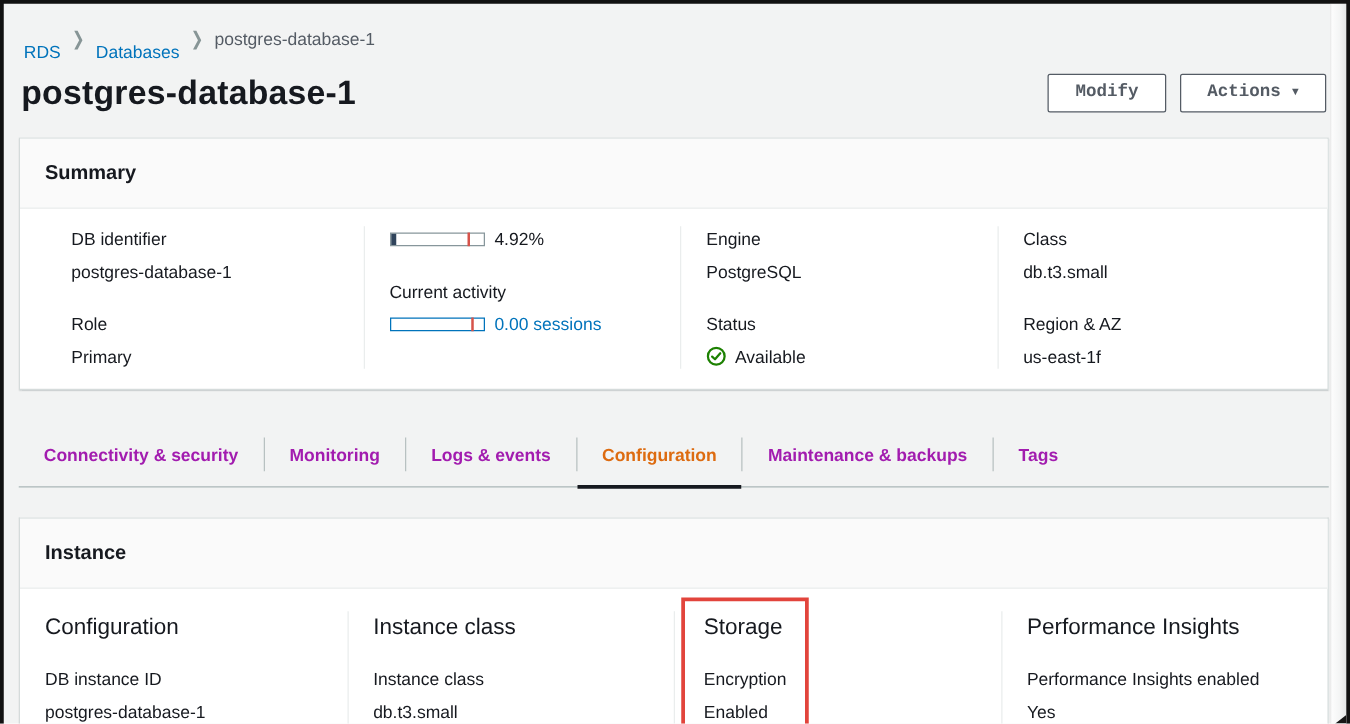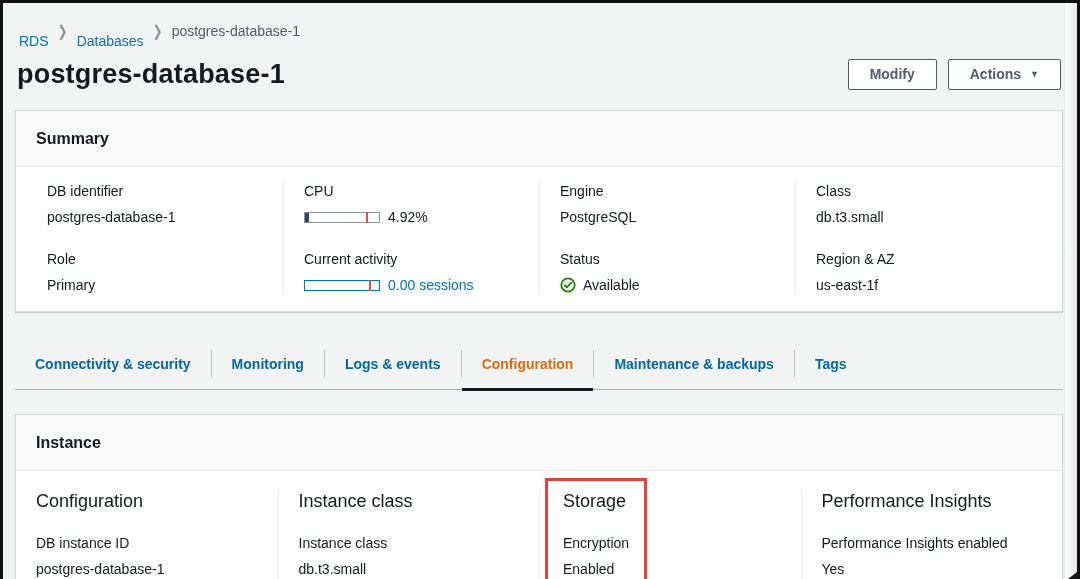--- a/index.html
+++ b/index.html
@@ -30,21 +30,21 @@
   .title-row { display: flex; align-items: center; justify-content: space-between; margin-top: 10px; padding-left: 2px; }
   .title-row h1 { font-size: 27px; font-weight: 700; letter-spacing: 0.2px; }
   .btn-group { display: flex; gap: 11px; padding-right: 2px; }
   .btn {
     background: #ffffff;
     border: 1px solid #545b64;
     border-radius: 2px;
     color: #545b64;
     font-weight: 700;
     font-size: 14px;
-    font-family: Liberation Sans, sans-serif;
+    font-family: Liberation Mono, monospace;
     padding: 6px 21px 7px;
     cursor: pointer;
     display: inline-flex;
     align-items: center;
     gap: 9px;
   }
   .btn .caret { font-size: 9px; position: relative; top: 0px; color: #545b64; }
 
   
   .panel {
@@ -55,21 +55,21 @@
   }
   .panel-header {
     background: #fafafa;
     border-bottom: 1px solid #eaeded;
     padding: 19px 20px 18px;
   }
   .panel-header h2 { font-size: 16px; font-weight: 700; }
   .cols { display: grid; grid-template-columns: 1fr 1fr 1fr 1fr; }
   .col { padding: 0 20px; }
   .col + .col { border-left: 1px solid #eaeded; }
-  .summary-body { padding: 14px 11px 16px; }
+  .summary-body { padding: 14px 11px 16px; margin-left: 10px; }
   .field .label { line-height: 20px; margin-bottom: 6px; color: #16191f; }
   .field .value { line-height: 20px; color: #16191f; }
   .field + .field { margin-top: 22px; }
 
   
   .bar-row { display: flex; align-items: center; gap: 8px; }
   .minibar { position: relative; width: 76px; height: 11px; background: #ffffff; border: 1px solid #87969b; display: inline-block; }
   .minibar.blue { border-color: #0073bb; }
   .minibar .fill { position: absolute; left: 0; top: 0; bottom: 0; width: 6%; background: #30445c; }
   .minibar .tick { position: absolute; top: -1px; bottom: -1px; width: 2px; background: #d6534a; }
@@ -89,21 +89,21 @@
     align-items: center;
     border-bottom: 1px solid #aab7b8;
     padding-left: 0;
   }
   .tab {
     position: relative;
     padding: 0 20px;
     line-height: 52px;
     height: 52px;
     font-weight: 700;
-    color: #0369a1;
+    color: #a21caf;
     text-decoration: none;
     cursor: pointer;
     white-space: nowrap;
   }
   .tab.active { color: #dd6b10; }
   .tab.active::after {
     content: "";
     position: absolute;
     left: 0; right: 0; bottom: -1px;
     height: 3px;
@@ -175,21 +175,20 @@
             <div class="value">postgres-database-1</div>
           </div>
           <div class="field">
             <div class="label">Role</div>
             <div class="value">Primary</div>
           </div>
         </div>
 
         <div class="col">
           <div class="field">
-            <div class="label">CPU</div>
             <div class="value bar-row">
               <span class="minibar cpu">
                   <span class="fill"></span>
                   <span class="tick"></span>
                 </span>
               <span>4.92%</span>
             </div>
           </div>
           <div class="field">
             <div class="label">Current activity</div>

